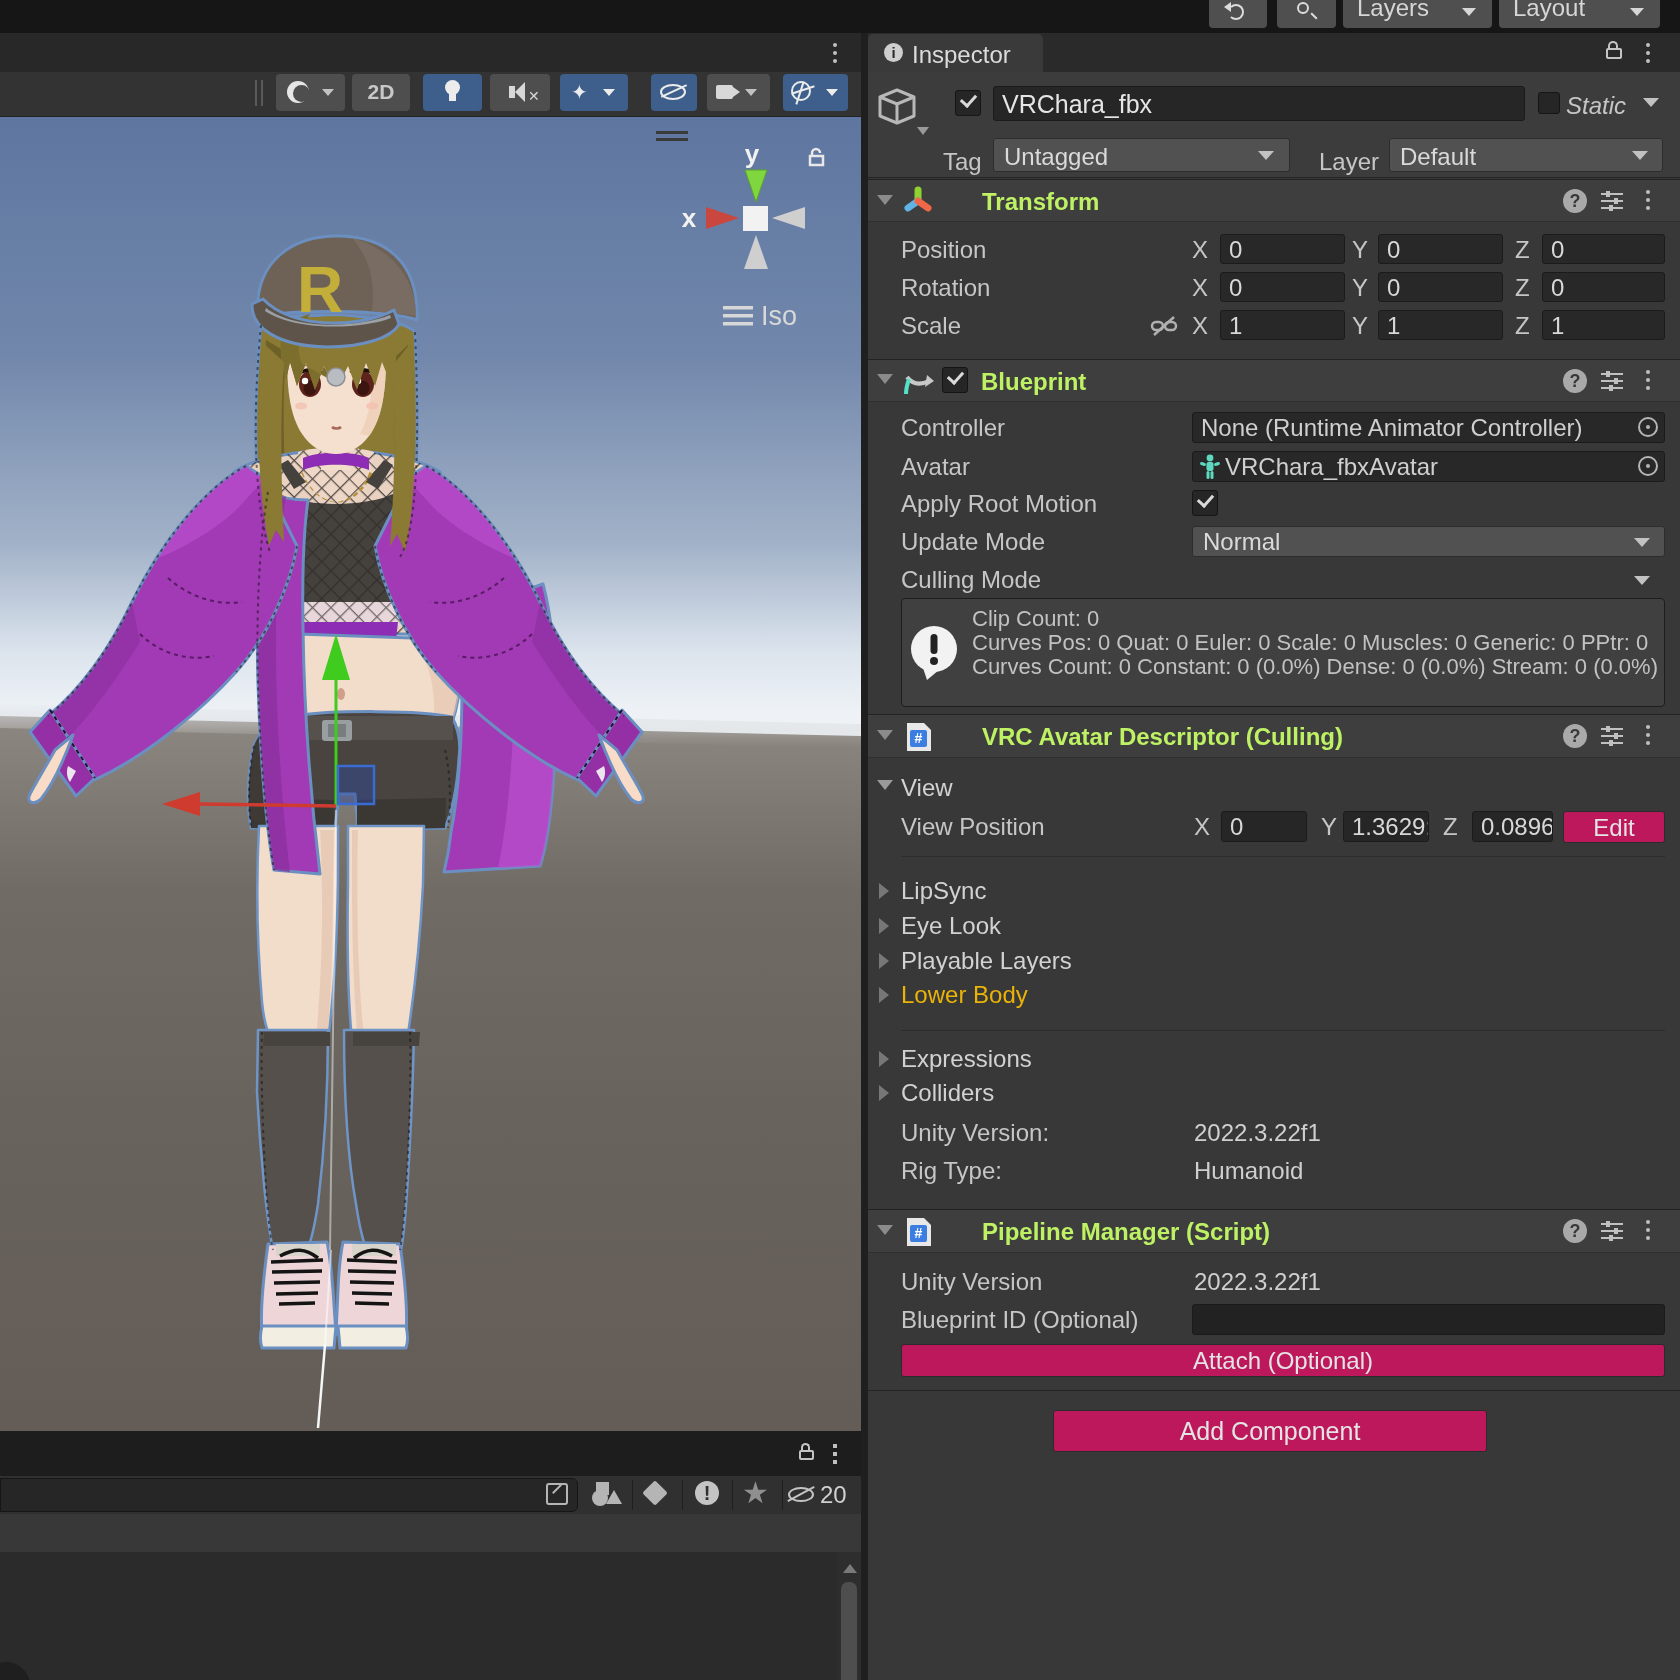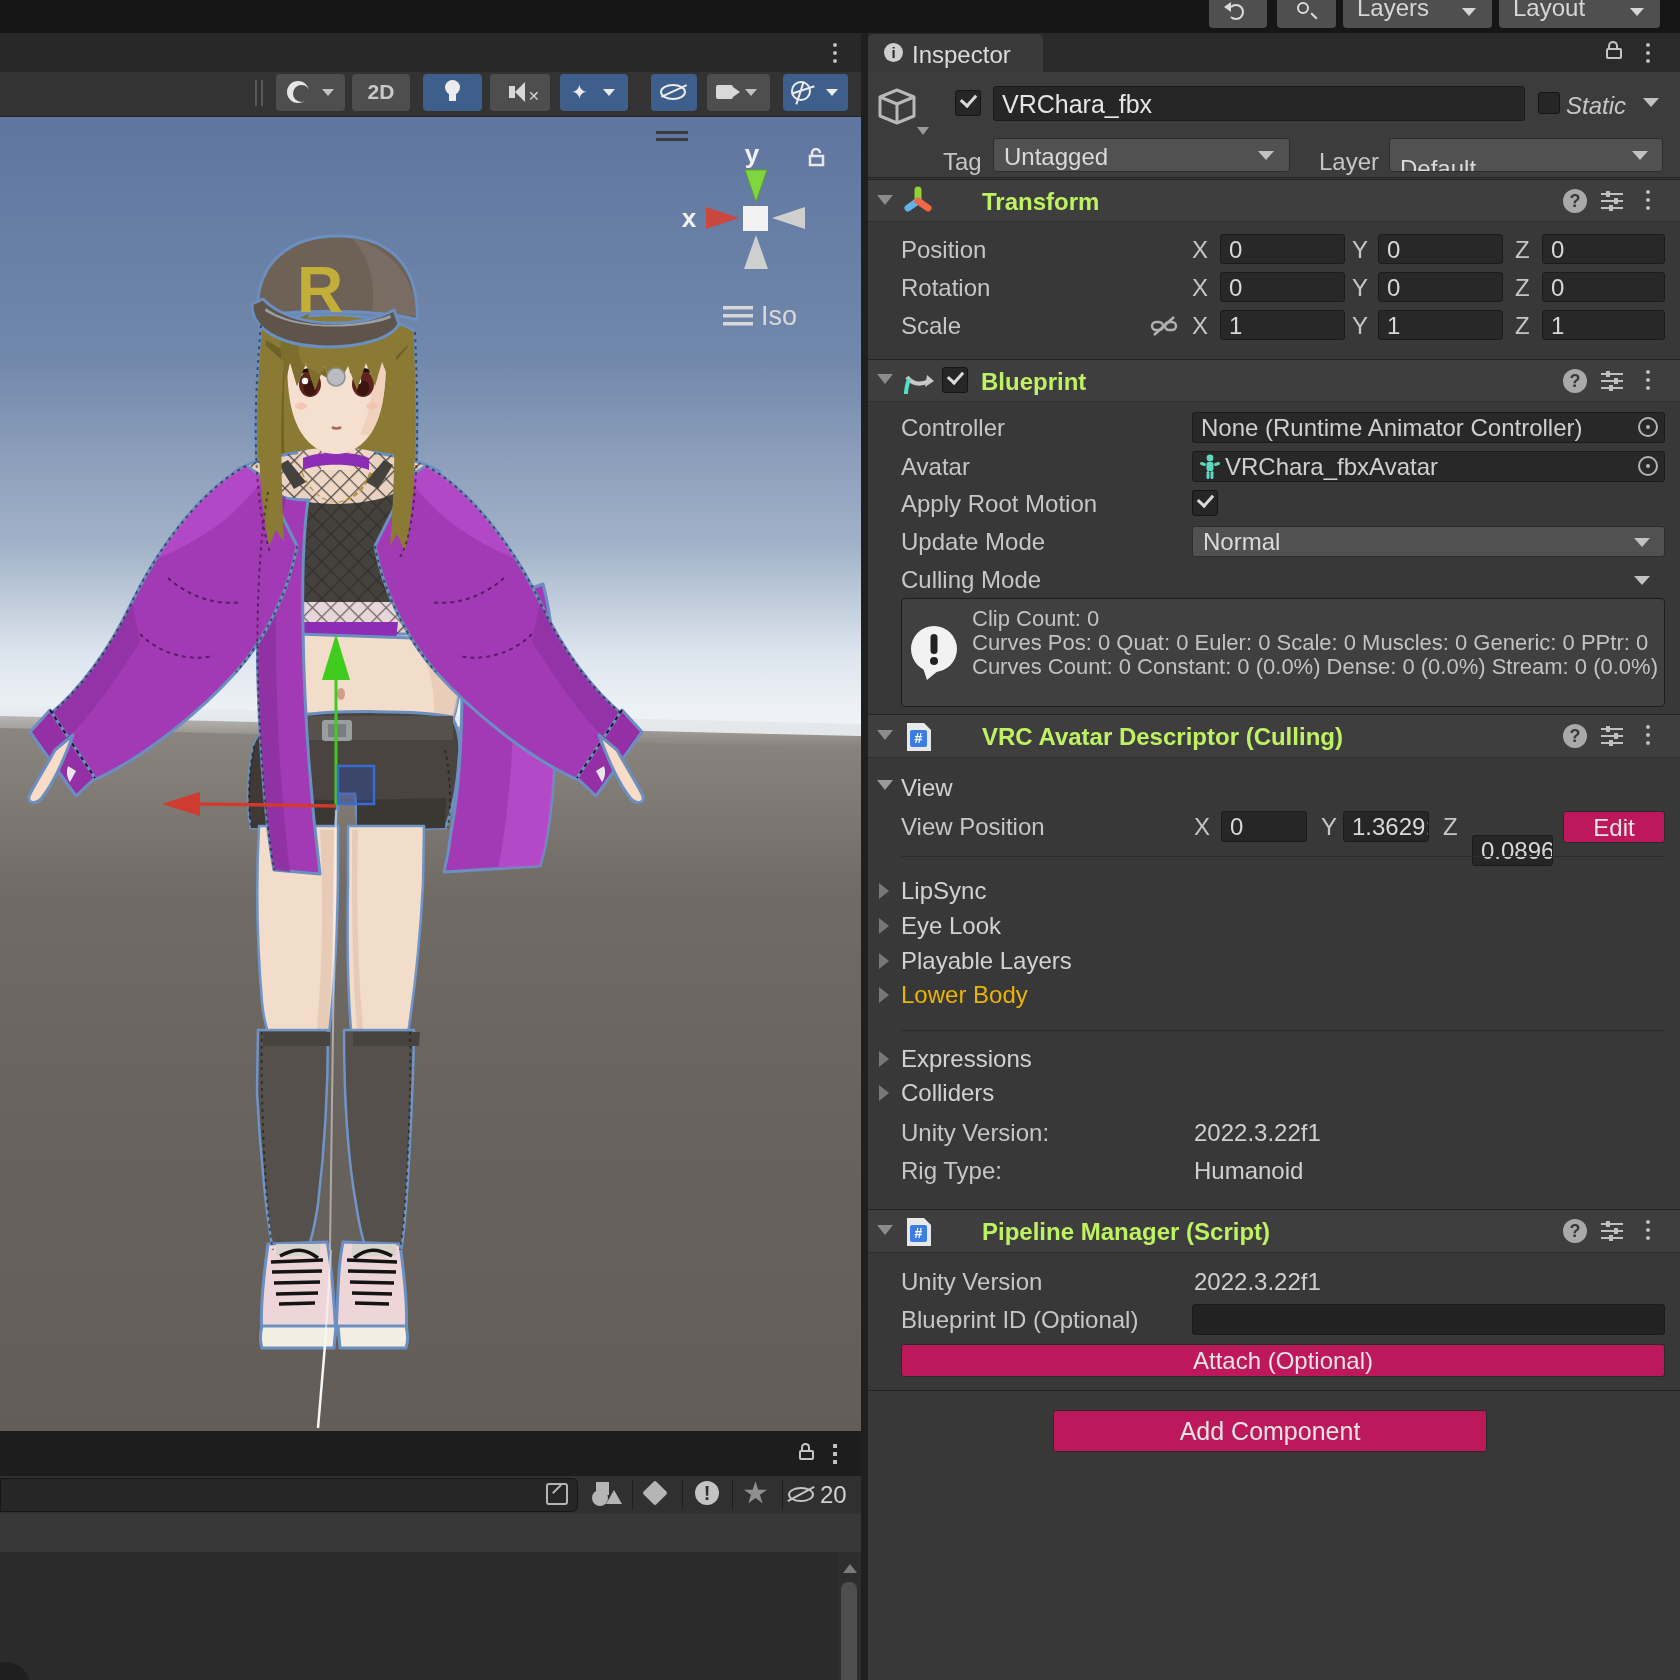--- a/index.html
+++ b/index.html
@@ -345,21 +345,21 @@
   </svg>
   <div class="chk" style="left:955px;top:90px;"></div>
   <div class="field" style="left:993px;top:86px;width:532px;height:35px;background:#262626;font-size:25px;color:#e6e6e6;padding-top:3px;">VRChara_fbx</div>
   <div class="chk unchk" style="left:1538px;top:92px;width:22px;height:22px;"></div>
   <div class="lbl" style="left:1566px;top:92px;font-style:italic;">Static</div>
   <div class="darr" style="left:1643px;top:98px;"></div>
   <div class="lbl" style="left:943px;top:148px;">Tag</div>
   <div class="drop" style="left:993px;top:138px;width:297px;height:34px;padding-top:4px;">Untagged</div>
   <div class="darr" style="left:1258px;top:151px;"></div>
   <div class="lbl" style="left:1319px;top:148px;">Layer</div>
-  <div class="drop" style="left:1389px;top:138px;width:274px;height:34px;padding-top:16px;">Default</div>
+  <div class="drop" style="left:1389px;top:138px;width:274px;height:34px;padding-top:4px;">Default</div>
   <div class="darr" style="left:1632px;top:151px;"></div>
 
   <div class="hdr" style="top:179px;height:43px;"></div>
   <div class="fold" style="left:877px;top:195px;"></div>
   <svg class="abs" style="left:903px;top:186px;" width="30" height="30" viewBox="0 0 30 30">
     <g stroke-linecap="round" stroke-width="7">
       <line x1="15" y1="15" x2="15" y2="4" stroke="#8ed32f"></line>
       <line x1="15" y1="15" x2="5" y2="22" stroke="#5fb4e5"></line>
       <line x1="15" y1="15" x2="25" y2="22" stroke="#f06848"></line>
     </g>
@@ -480,21 +480,21 @@
   <div class="kebab" style="left:1646px;top:725px;"></div>
 
   <div class="fold" style="left:877px;top:780px;border-top-color:#9a9a9a;"></div>
   <div class="lbl" style="left:901px;top:774px;color:#d2d2d2;">View</div>
   <div class="lbl" style="left:901px;top:813px;">View Position</div>
   <div class="lbl" style="left:1194px;top:813px;">X</div>
   <div class="field" style="left:1221px;top:811px;width:86px;height:31px;background:#262626;">0</div>
   <div class="lbl" style="left:1321px;top:813px;">Y</div>
   <div class="field" style="left:1343px;top:811px;width:86px;height:31px;background:#262626;">1.3629:</div>
   <div class="lbl" style="left:1443px;top:813px;">Z</div>
-  <div class="field" style="left:1472px;top:811px;width:81px;height:31px;background:#262626;margin-top:24px;">0.0896</div>
+  <div class="field" style="left:1472px;top:811px;width:81px;height:31px;background:#262626;">0.0896</div>
   <div class="btn" style="left:1563px;top:811px;width:102px;height:32px;padding-top:2px;">Edit</div>
   <div class="sep" style="top:856px;"></div>
   <div class="foldr" style="left:879px;top:883px;"></div>
   <div class="lbl" style="left:901px;top:877px;color:#d2d2d2;">LipSync</div>
   <div class="foldr" style="left:879px;top:918px;"></div>
   <div class="lbl" style="left:901px;top:912px;color:#d2d2d2;">Eye Look</div>
   <div class="foldr" style="left:879px;top:953px;"></div>
   <div class="lbl" style="left:901px;top:947px;color:#d2d2d2;">Playable Layers</div>
   <div class="foldr" style="left:879px;top:987px;"></div>
   <div class="lbl" style="left:901px;top:981px;color:#eab308;">Lower Body</div>

